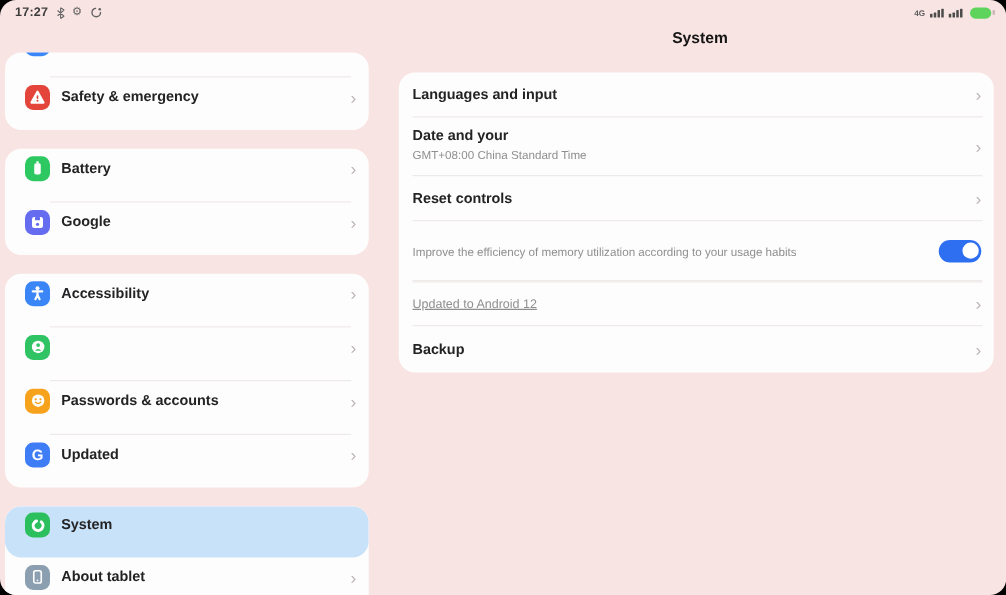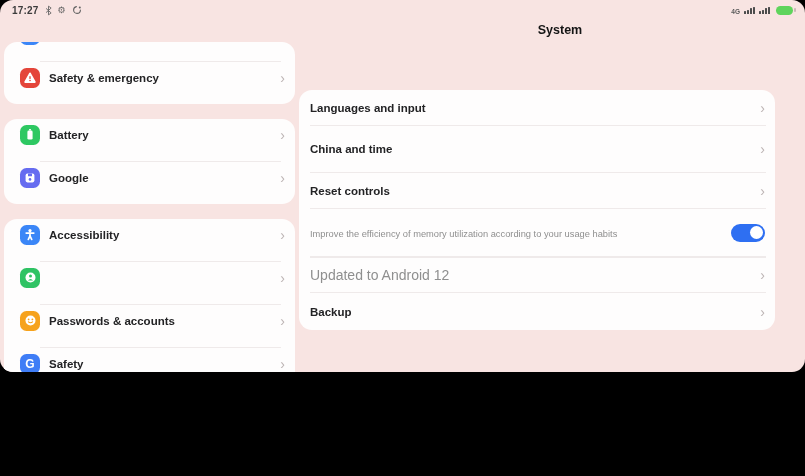--- a/index.html
+++ b/index.html
@@ -1,17 +1,17 @@
 <!DOCTYPE html>
 <html><head>
 <meta charset="utf-8">
 <style>
   html,body{margin:0;padding:0;background:#000;}
   .screen{
-    position:relative;width:805px;height:372px;background:#f8e4e2;
+    position:relative;width:805px;height:476px;background:#f8e4e2;
     border-radius:13px;overflow:hidden;
     font-family:"Liberation Sans",sans-serif;color:#232325;
   }
   
   .statusbar{position:absolute;top:0;left:0;right:0;height:20px;display:flex;align-items:center;padding:0 12px;box-sizing:border-box;}
   .sb-left{display:flex;align-items:center;gap:6px;}
   .sb-time{font-size:10px;font-weight:700;color:#3c3c3c;letter-spacing:.2px;}
   .sb-ic{display:flex;align-items:center;color:#636363;}
   .sb-glyph{font-family:"DejaVu Sans",sans-serif;font-size:9px;line-height:1;color:#636363;}
   .sb-right{margin-left:auto;display:flex;align-items:center;gap:4px;}
@@ -32,28 +32,28 @@
   .row{display:flex;align-items:center;height:42px;padding:0 10px 11px 16px;box-sizing:border-box;}
   .row.partial{margin-top:-23px;}
   .row.selected{border-radius:13px;height:41px;}
   .ic{width:20px;height:20px;border-radius:6.5px;margin-right:9px;flex:none;display:flex;align-items:center;justify-content:center;overflow:hidden;}
   .ic svg{display:block;}
   .lbl{font-size:11.5px;font-weight:600;color:#232325;white-space:nowrap;}
   .chev{margin-left:auto;color:#bdb5b5;font-size:14px;line-height:1;font-weight:400;padding-left:6px;}
   .sep{height:1px;background:#efeaea;margin:0 14px 0 36px;}
   .gicon{color:#fff;font-size:12px;font-weight:700;line-height:1;}
   
-  .right{position:absolute;left:299px;top:58px;width:476px;margin-top:32px;}
+  .right{position:absolute;left:319px;top:58px;width:476px;}
   .rcard{background:#fefdfd;border-radius:13px;overflow:hidden;}
   .rrow{display:flex;align-items:center;padding:0 10px 0 11px;box-sizing:border-box;}
   .rtxt{flex:1;min-width:0;padding:6px 12px 6px 0;}
   .rtitle{font-size:11.5px;font-weight:600;color:#232325;}
   .rsub{font-size:9.3px;color:#8f8f8f;margin-top:3px;line-height:1.3;}
   .rsep{height:1px;background:#efeaea;margin:0 9px 0 11px;}
-  .rvalue{font-size:14px;color:#8f8f8f;white-space:nowrap;margin-right:7px;}
+  .rvalue{font-size:10px;color:#8f8f8f;white-space:nowrap;margin-right:7px;text-decoration:underline;}
   .toggle{position:relative;width:34px;height:18px;border-radius:9px;flex:none;}
   .toggle::after{content:"";position:absolute;top:2.5px;right:2.5px;width:13px;height:13px;border-radius:50%;background:#fff;}
 </style>
 </head>
 <body>
 
 <div class="screen">
 
   <div class="statusbar">
     <div class="sb-left">
@@ -178,21 +178,21 @@
             </svg>
         </span>
         <span class="lbl">Passwords &amp; accounts</span>
         <span class="chev">›</span>
       </div>
       <div class="sep"></div>
       <div class="row">
         <span class="ic" style="background: rgb(63, 125, 246);">
           <span class="gicon">G</span>
         </span>
-        <span class="lbl">Safety</span>
+        <span class="lbl">Updated</span>
         <span class="chev">›</span>
       </div>
     </div>
 
     <div class="card">
       <div class="row selected" style="background: rgb(200, 226, 249);">
         <span class="ic" style="background: rgb(43, 191, 93);">
           <svg width="13" height="13" viewBox="0 0 13 13">
               <g transform="rotate(-50 6.5 6.5)">
                 <circle cx="6.5" cy="6.5" r="3.9" stroke="#fff" stroke-width="2.4" fill="none" stroke-dasharray="20 5" stroke-linecap="round"></circle>
@@ -220,21 +220,22 @@
       <div class="rrow" style="min-height:35px">
         <div class="rtxt">
             <div class="rtitle">Languages and input</div>
           </div>
         <span class="chev">›</span>
       </div>
       <div class="rsep"></div>
 
       <div class="rrow" style="min-height:46px">
         <div class="rtxt">
-          <div class="rtitle">China and time</div>
+          <div class="rtitle">Date and your</div>
+          <div class="rsub">GMT+08:00 China Standard Time</div>
         </div>
         <span class="chev">›</span>
       </div>
       <div class="rsep"></div>
 
       <div class="rrow" style="min-height:35px">
         <div class="rtxt">
             <div class="rtitle">Reset controls</div>
           </div>
         <span class="chev">›</span>

